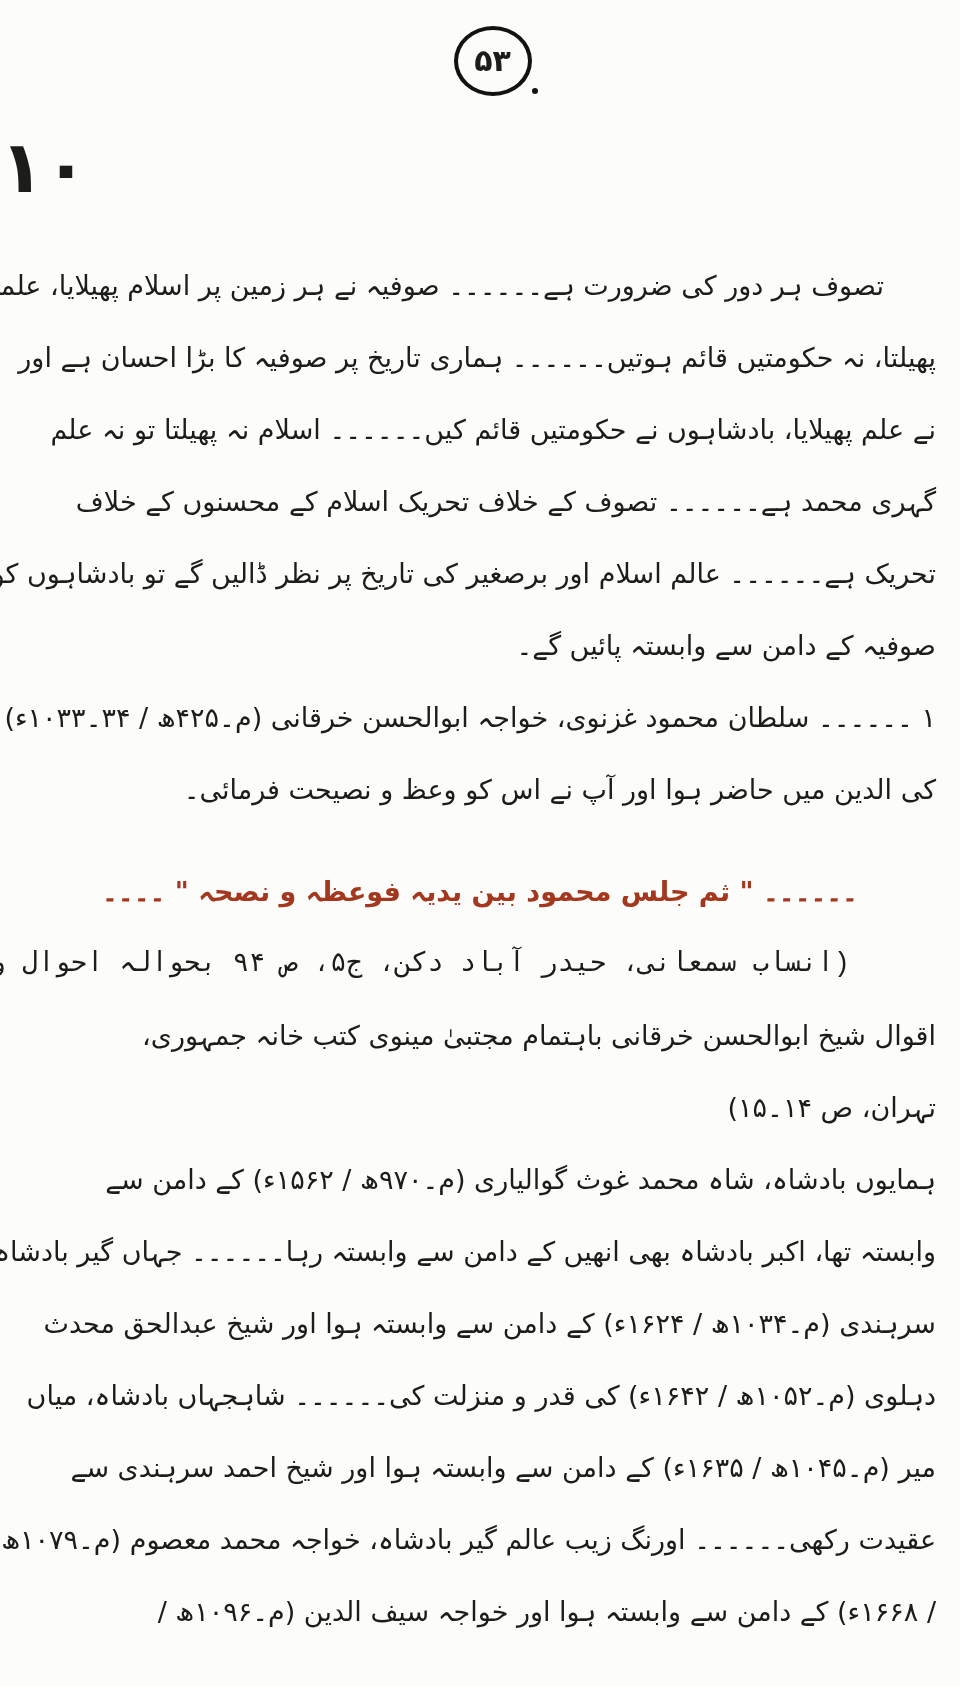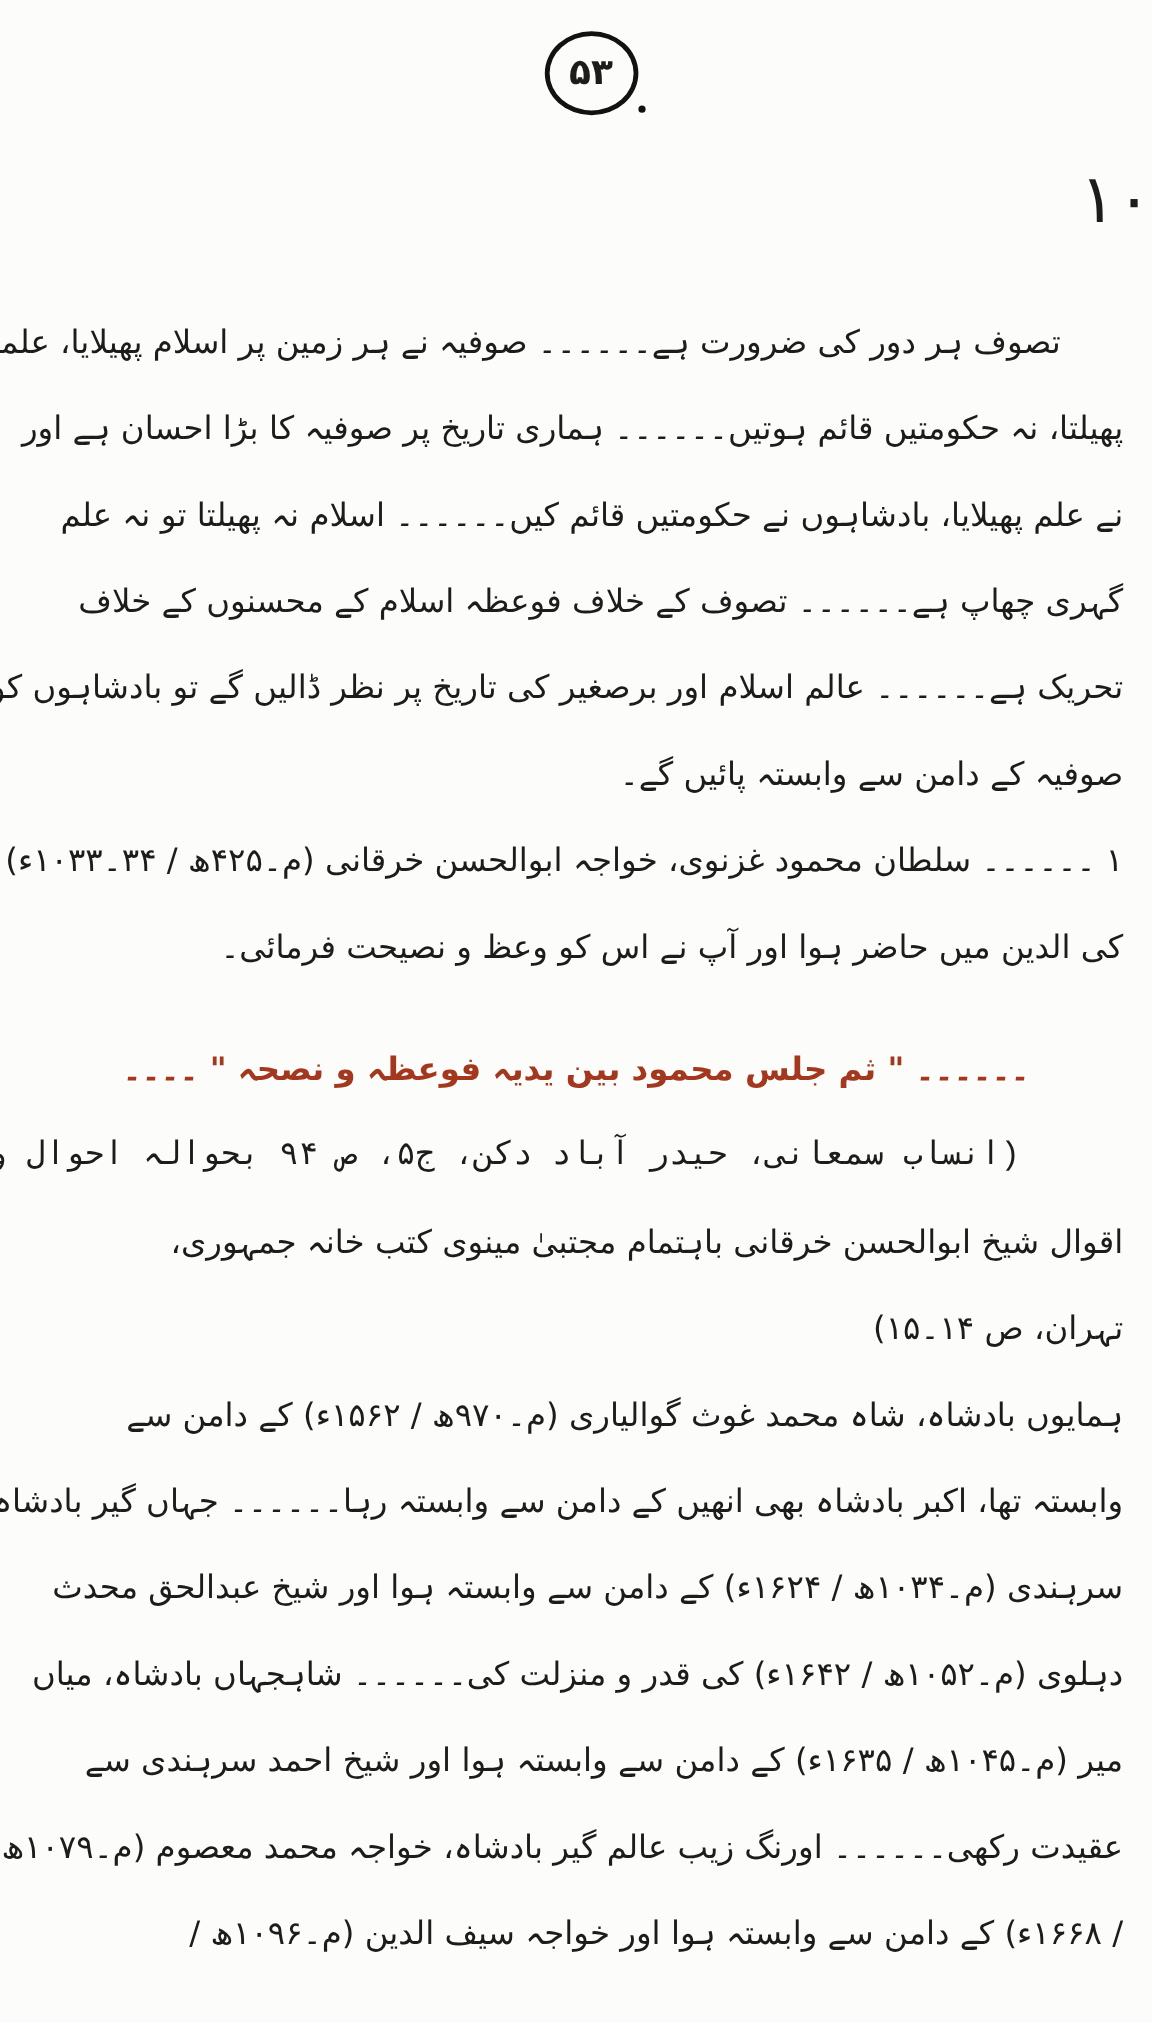--- a/index.html
+++ b/index.html
@@ -15,22 +15,22 @@
   .page-number-circle{
     display:inline-block;min-width:58px;height:62px;line-height:62px;
     border:4px solid #121210;border-radius:50%;
     font-size:30px;font-weight:bold;padding:0 6px;
   }
   .page-number-dot{
     display:inline-block;width:6px;height:6px;background:#121210;
     border-radius:50%;vertical-align:bottom;margin-right:6px;margin-bottom:2px;
   }
   .section-heading{
-    text-align:right;margin-top:22px;height:86px;line-height:86px;
-    font-size:56px;font-weight:normal;letter-spacing:4px;
+    text-align:left;margin-top:22px;height:86px;line-height:86px;
+    font-size:72px;font-weight:bold;letter-spacing:4px;
   }
   .content{
     direction:rtl;margin-top:40px;padding:0 24px;
     font-size:27px;line-height:72px;
   }
   .line{
     text-align:right;white-space:nowrap;height:72px;
   }
   .line.center{}
   .line.first-indent{padding-right:52px;}
@@ -49,21 +49,21 @@
   <div class="page-number-wrap">
     <span class="page-number-circle" dir="rtl">۵۳</span><span class="page-number-dot"></span>
   </div>
 
   <div class="section-heading" dir="rtl">۱۰</div>
 
   <div class="content">
     <div class="line first-indent">تصوف ہر دور کی ضرورت ہے۔۔۔۔۔۔ صوفیہ نے ہر زمین پر اسلام پھیلایا، علماء</div>
     <div class="line">پھیلتا، نہ حکومتیں قائم ہوتیں۔۔۔۔۔۔ ہماری تاریخ پر صوفیہ کا بڑا احسان ہے اور</div>
     <div class="line">نے علم پھیلایا، بادشاہوں نے حکومتیں قائم کیں۔۔۔۔۔۔ اسلام نہ پھیلتا تو نہ علم</div>
-    <div class="line">گہری چھاپ ہے۔۔۔۔۔۔ تصوف کے خلاف فوعظہ اسلام کے محسنوں کے خلاف</div>
+    <div class="line">گہری محمد ہے۔۔۔۔۔۔ تصوف کے خلاف تحریک اسلام کے محسنوں کے خلاف</div>
     <div class="line">تحریک ہے۔۔۔۔۔۔ عالم اسلام اور برصغیر کی تاریخ پر نظر ڈالیں گے تو بادشاہوں کو</div>
     <div class="line center">صوفیہ کے دامن سے وابستہ پائیں گے۔</div>
     <div class="line">۱ ۔۔۔۔۔۔ سلطان محمود غزنوی، خواجہ ابوالحسن خرقانی (م۔۴۲۵ھ / ۳۴۔۱۰۳۳ء)</div>
     <div class="line center">کی الدین میں حاضر ہوا اور آپ نے اس کو وعظ و نصیحت فرمائی۔</div>
     <div class="line quote-red">۔۔۔۔۔۔ " ثم جلس محمود بین یدیہ فوعظہ و نصحہ " ۔۔۔۔</div>
     <div class="line cite-first">(انساب سمعانی، حیدر آباد دکن، ج۵، ص ۹۴ بحوالہ احوال و</div>
     <div class="line">اقوال شیخ ابوالحسن خرقانی باہتمام مجتبیٰ مینوی کتب خانہ جمہوری،</div>
     <div class="line cite-last">تہران، ص ۱۴۔۱۵)</div>
     <div class="line">ہمایوں بادشاہ، شاہ محمد غوث گوالیاری (م۔۹۷۰ھ / ۱۵۶۲ء) کے دامن سے</div>
     <div class="line">وابستہ تھا، اکبر بادشاہ بھی انھیں کے دامن سے وابستہ رہا۔۔۔۔۔۔ جہاں گیر بادشاہ، شیخ احمد</div>

